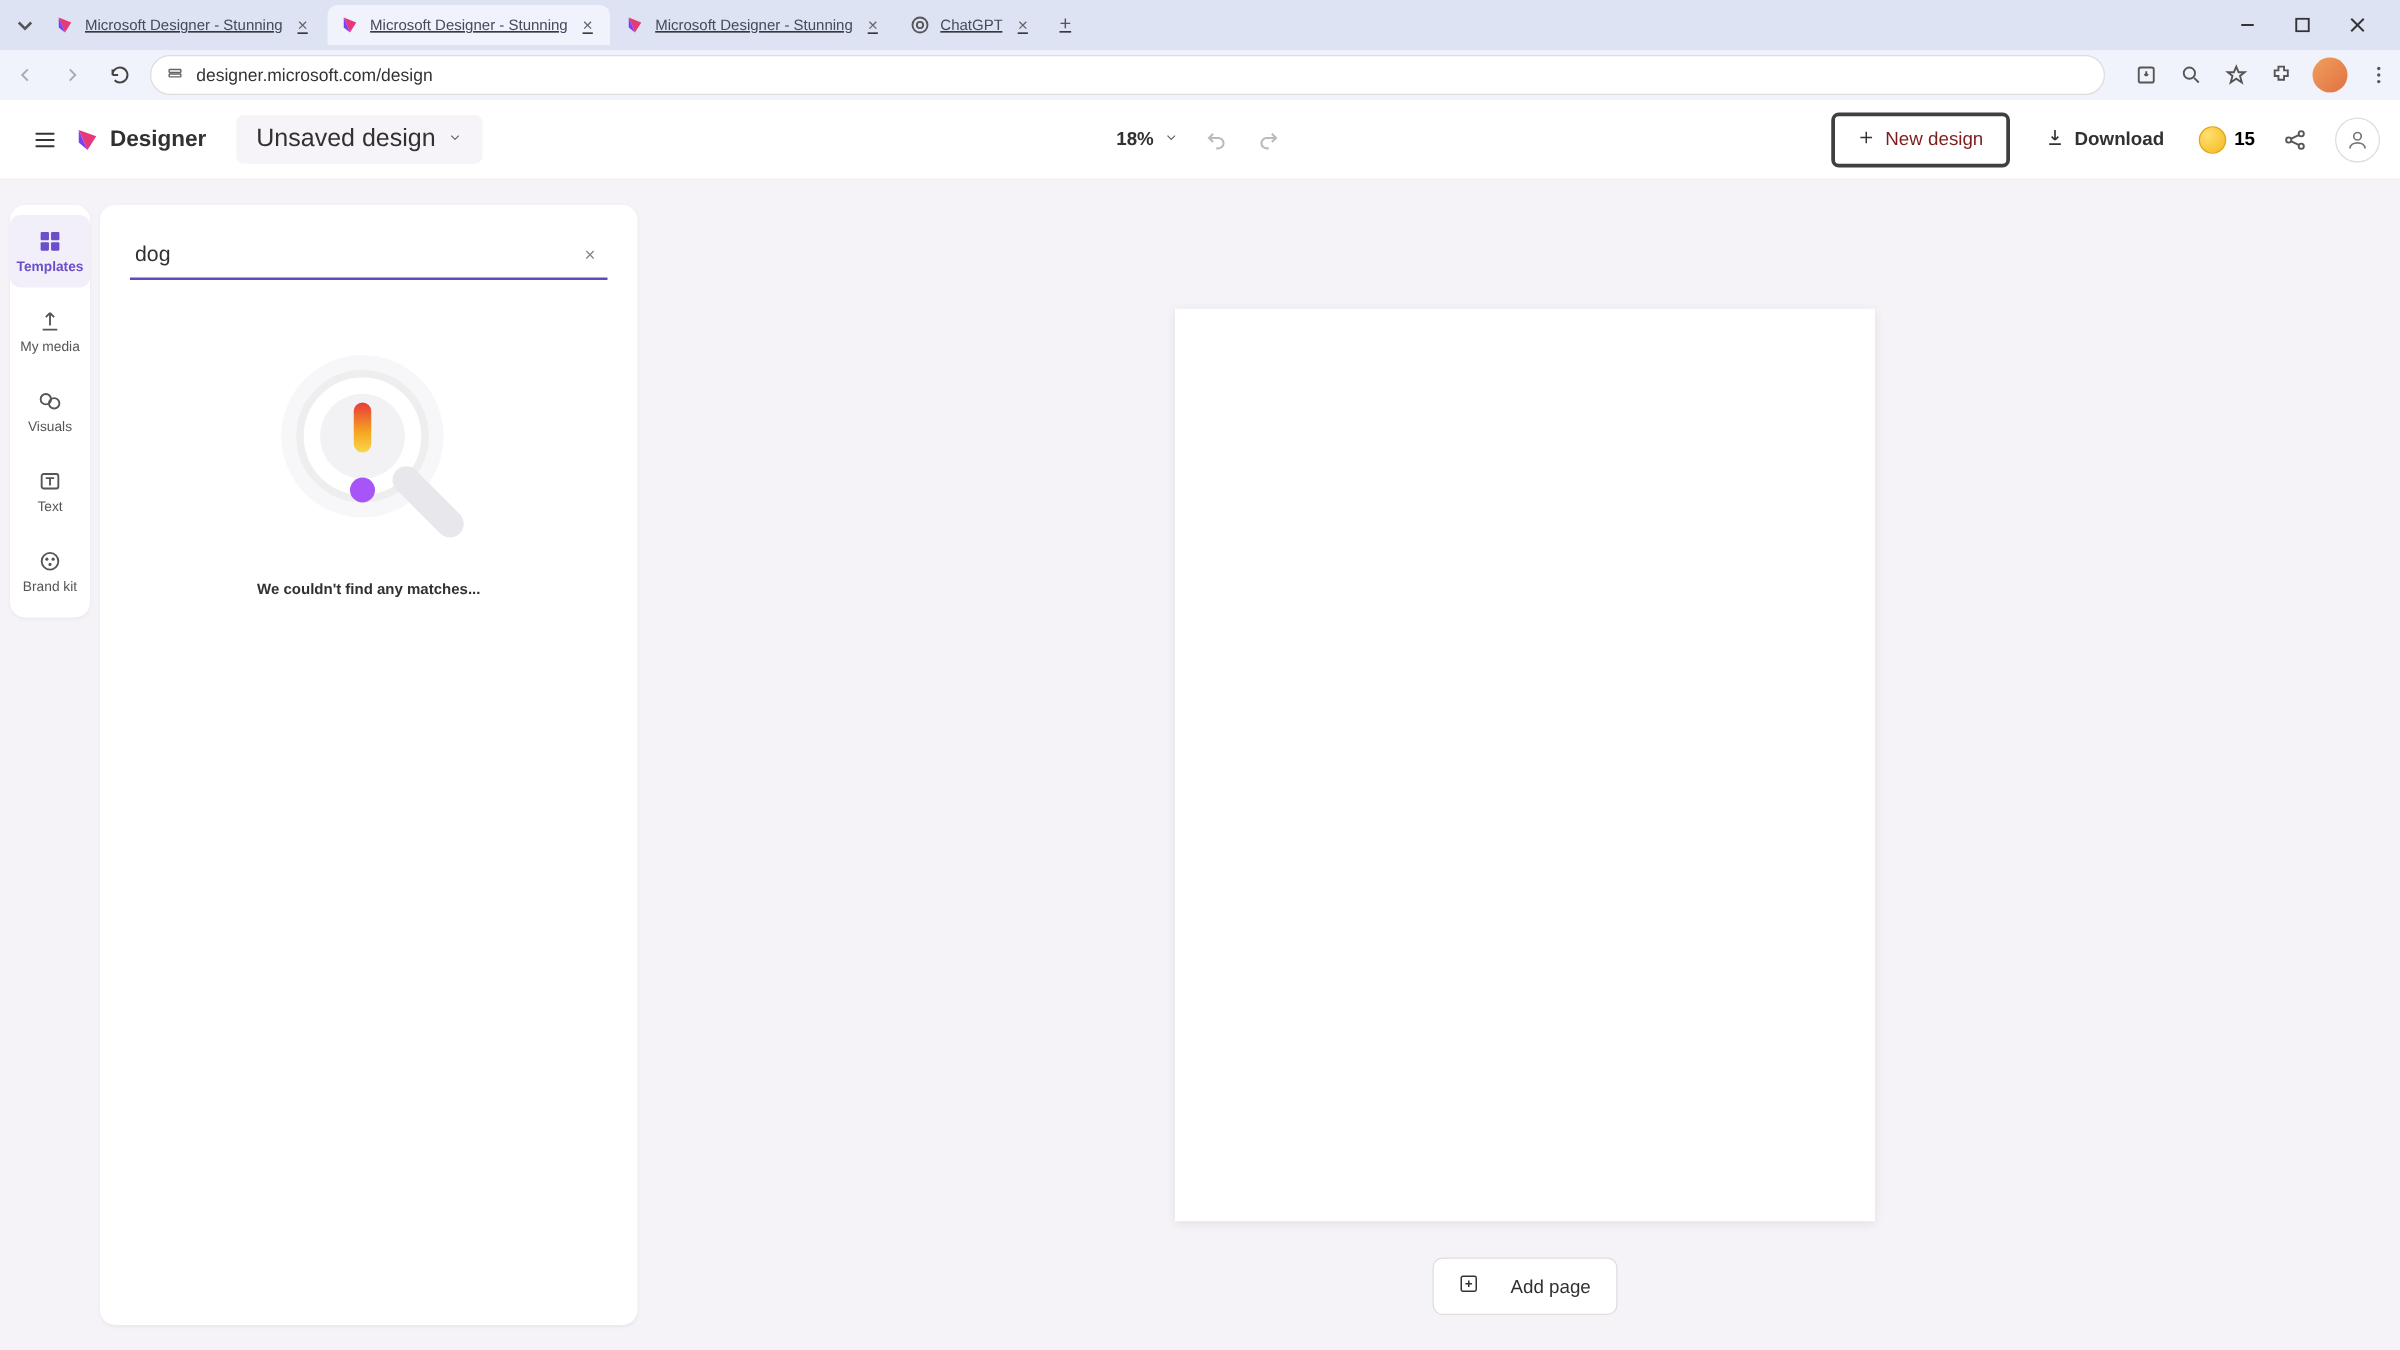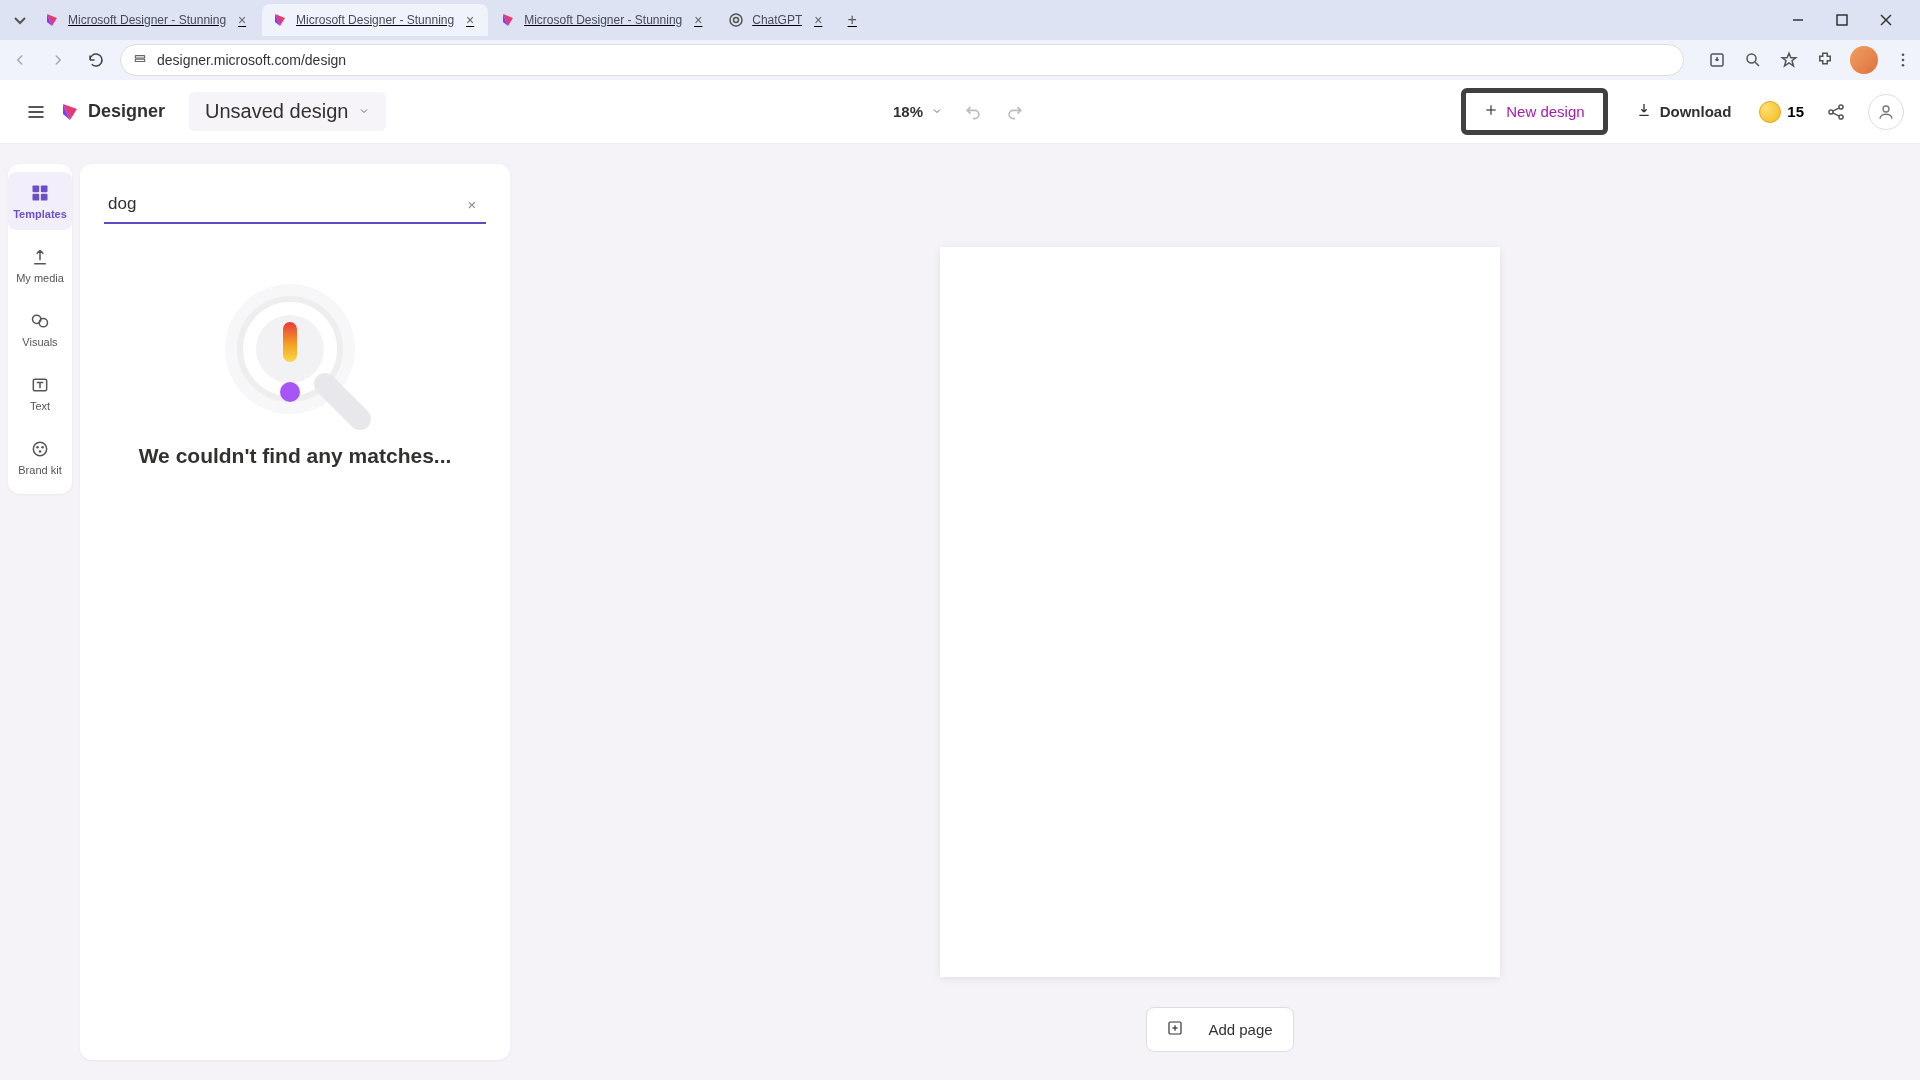--- a/index.html
+++ b/index.html
@@ -32,21 +32,21 @@
 .hamburger { width: 40px; height: 40px; display: flex; align-items: center; justify-content: center; cursor: pointer; }
 .logo-wrap { display: flex; align-items: center; gap: 8px; margin-left: 4px; }
 .logo-mark { width: 20px; height: 20px; }
 .logo-text { font-weight: 600; font-size: 18px; color: #323130; }
 .design-name-btn { display: flex; align-items: center; gap: 10px; margin-left: 24px; padding: 8px 16px; border-radius: 6px; background: #f6f4f9; cursor: pointer; }
 .design-name { font-size: 20px; color: #323130; }
 .header-center { position: absolute; left: 50%; transform: translateX(-50%); display: flex; align-items: center; gap: 18px; }
 .zoom-btn { display: flex; align-items: center; gap: 8px; font-size: 15px; color: #323130; cursor: pointer; font-weight: bold; }
 .hist-btn { width: 24px; height: 24px; display: flex; align-items: center; justify-content: center; color: #bbb; cursor: pointer; }
 .header-right { margin-left: auto; display: flex; align-items: center; gap: 14px; }
-.btn-outline { display: flex; align-items: center; gap: 8px; padding: 10px 18px; border: 5px solid #404040; border-radius: 6px; background: #fff; font-size: 15px; color: #a21caf; cursor: pointer; }
+.btn-outline { display: flex; align-items: center; gap: 8px; padding: 10px 18px; border: 3px solid #404040; border-radius: 6px; background: #fff; font-size: 15px; color: #7f1d1d; cursor: pointer; }
 .btn-flat { display: flex; align-items: center; gap: 8px; padding: 10px 14px; font-size: 15px; color: #323130; cursor: pointer; font-weight: 600; }
 .coin { display: flex; align-items: center; gap: 6px; cursor: pointer; }
 .coin-icon { width: 22px; height: 22px; border-radius: 50%; background: radial-gradient(circle at 30% 30%, #ffe070, #f5b820); border: 1px solid #e0a810; }
 .coin-count { font-weight: 600; font-size: 15px; }
 .network-icon, .profile-btn { width: 36px; height: 36px; display: flex; align-items: center; justify-content: center; color: #555; cursor: pointer; }
 .profile-btn { border: 1px solid #ddd; border-radius: 50%; }
 
 
 .app-body { display: flex; height: calc(1080px - 40px - 40px - 64px); background: #f5f3f7; }
 .side-rail { width: 80px; padding: 20px 8px; }
@@ -58,21 +58,21 @@
 .rail-label { font-size: 11px; color: #555; }
 .rail-item.active .rail-label { color: #6b4fc9; font-weight: 600; }
 
 .panel { width: 440px; padding: 20px 10px 20px 0; }
 .panel-card { background: #fff; border-radius: 12px; height: 100%; padding: 24px; box-shadow: 0 1px 3px rgba(0,0,0,0.05); }
 .search-wrap { position: relative; border-bottom: 2px solid #5b4bc4; padding-bottom: 2px; }
 .search-input { width: 100%; border: none; outline: none; font-size: 17px; padding: 6px 30px 6px 4px; color: #323130; background: transparent; }
 .search-clear { position: absolute; right: 4px; top: 6px; width: 20px; height: 20px; display: flex; align-items: center; justify-content: center; color: #888; cursor: pointer; font-size: 15px; }
 .empty-state { display: flex; flex-direction: column; align-items: center; margin-top: 40px; text-align: center; }
 .empty-illo { width: 180px; height: 180px; position: relative; }
-.empty-title { font-weight: 600; font-size: 21px; color: #323130; }
+.empty-title { font-weight: 600; font-size: 12px; color: #323130; margin-top: 20px; }
 .empty-sub { font-size: 15px; color: #666; margin-top: 8px; line-height: 1.5; max-width: 300px; }
 
 .canvas-area { flex: 1; position: relative; display: flex; flex-direction: column; align-items: center; justify-content: center; }
 .canvas-page { width: 560px; height: 730px; background: #fff; box-shadow: 0 2px 8px rgba(0,0,0,0.08); }
 .add-page-btn { position: absolute; bottom: 28px; display: flex; align-items: center; gap: 25px; padding: 12px 20px; background: #fff; border: 1px solid #ddd; border-radius: 8px; font-size: 15px; color: #323130; cursor: pointer; }
 
 
 .svg-icon { width: 100%; height: 100%; }
 </style>
 </head>

